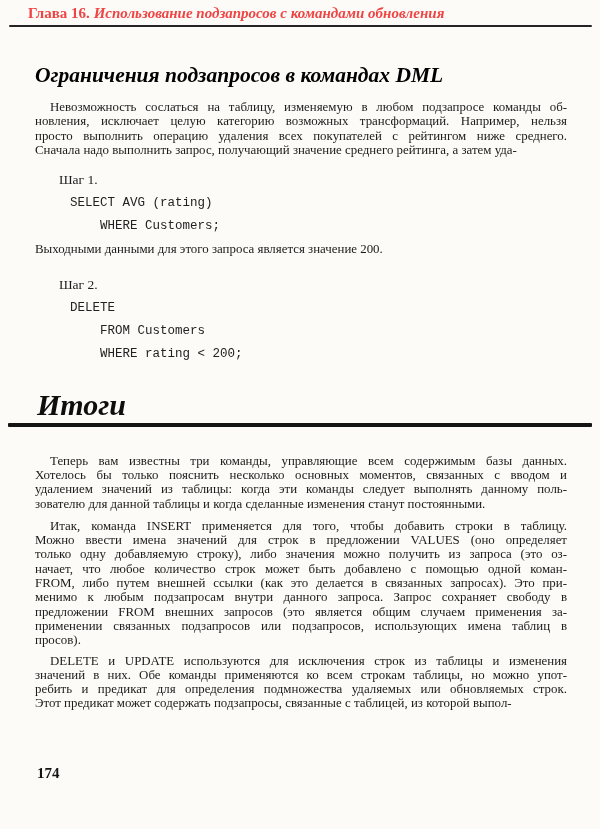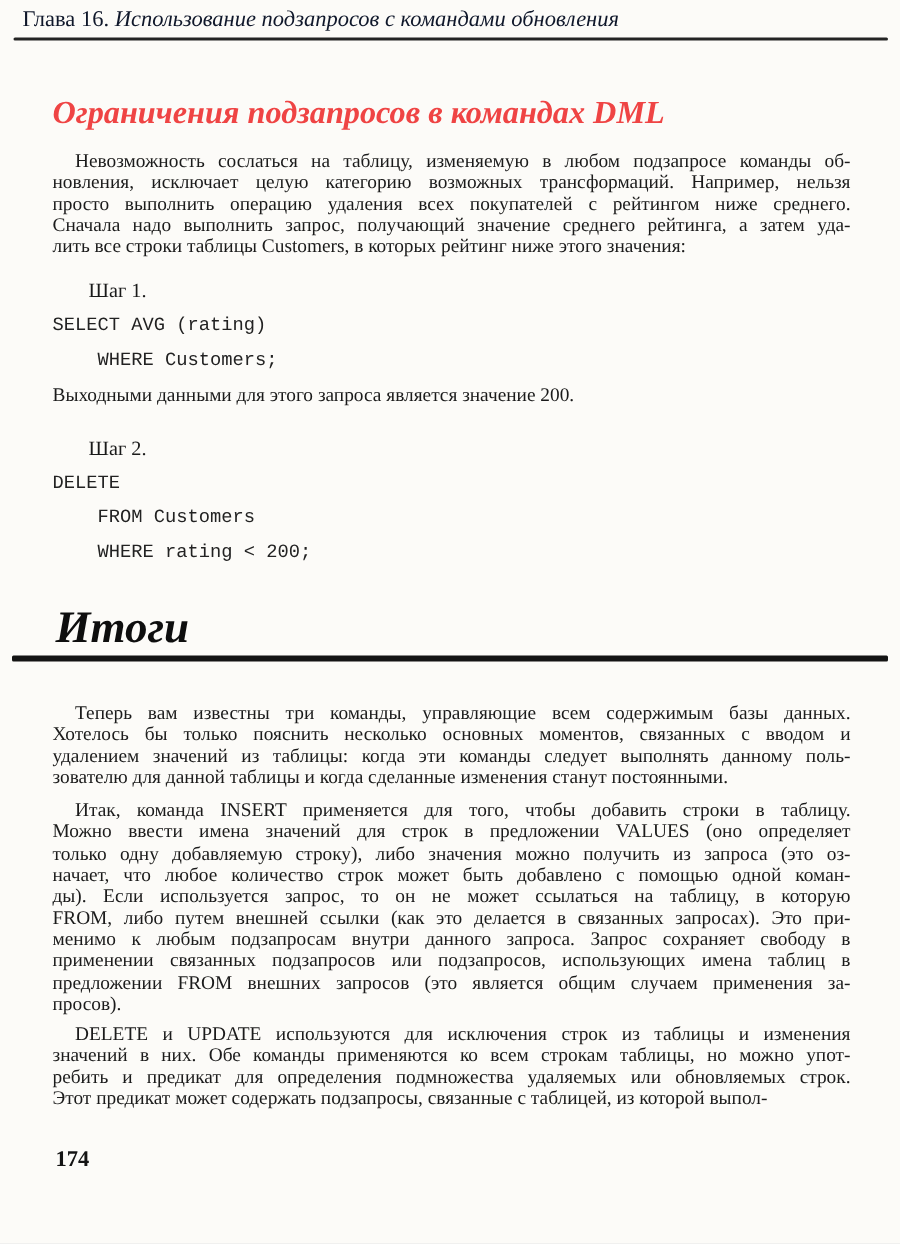--- a/index.html
+++ b/index.html
@@ -10,36 +10,36 @@
     margin:0 auto;
     background:#fcfbf8;
     color:#1a1a1a;
     font-family:"Liberation Serif", "DejaVu Serif", serif;
     overflow:hidden;
     box-sizing:border-box;
   }
 
   
   .running-head {
-    position:absolute; left:15px; top:5px; right:10px;
-    font-size:15px; font-weight:normal; color:#0f172a;
+    position:absolute; left:28px; top:5px; right:10px;
+    font-size:15px; font-weight:bold; color:#ef4444;
     white-space:nowrap;
   }
   .running-head .chapter-title { font-style:italic; }
   .head-rule {
     position:absolute; left:9px; right:8px; top:25px;
     height:2px; background:#242424; border-radius:1px;
   }
 
   
   .content { position:absolute; left:35px; top:62px; width:532px; }
 
   .section-title {
     font-size:21.5px; line-height:26px;
-    font-weight:bold; font-style:italic; color:#ef4444;
+    font-weight:bold; font-style:italic; color:#000000;
     margin:0;
   }
 
   .para { margin:0; }
   .para .line {
     font-size:12.9px; line-height:14.3px;
     text-align:justify; text-align-last:justify;
     color:#1b1b1b;
   }
   .para .line:first-child { text-indent:15px; }
@@ -49,21 +49,21 @@
 
   .step-label {
     margin-top:16px; padding-left:24px;
     font-size:13.5px; line-height:14px;
   }
   .step-label.second { margin-top:22px; }
 
   .code-block .code-line {
     font-family:"Liberation Mono", "DejaVu Sans Mono", monospace;
     font-size:12.5px; line-height:13px;
-    white-space:pre; color:#222;
+    white-space:pre; color:#222;margin-left:35px;
   }
   .code-block .code-line { margin-top:10px; }
 
   .result-line {
     margin-top:9px;
     font-size:12.9px; line-height:14px;
   }
 
   .summary-title {
     margin:26px 0 0 2px;
@@ -97,21 +97,20 @@
 
   <div class="content">
 
     <h2 class="section-title">Ограничения подзапросов в командах DML</h2>
 
     <div class="para intro-para">
         <div class="line">Невозможность сослаться на таблицу, изменяемую в любом подзапросе команды об-</div>
         <div class="line">новления, исключает целую категорию возможных трансформаций. Например, нельзя</div>
         <div class="line">просто выполнить операцию удаления всех покупателей с рейтингом ниже среднего.</div>
         <div class="line">Сначала надо выполнить запрос, получающий значение среднего рейтинга, а затем уда-</div>
-        <div class="line">лить все строки таблицы Customers, в которых рейтинг ниже этого значения:</div>
       </div>
 
     <div class="step-label">Шаг 1.</div>
 
     <div class="code-block">
         <div class="code-line">SELECT AVG (rating)</div>
         <div class="code-line">    WHERE Customers;</div>
       </div>
 
     <div class="result-line">Выходными данными для этого запроса является значение 200.</div>
@@ -132,25 +131,24 @@
         <div class="line">Хотелось бы только пояснить несколько основных моментов, связанных с вводом и</div>
         <div class="line">удалением значений из таблицы: когда эти команды следует выполнять данному поль-</div>
         <div class="line">зователю для данной таблицы и когда сделанные изменения станут постоянными.</div>
       </div>
 
     <div class="para summary-para-2">
         <div class="line">Итак, команда INSERT применяется для того, чтобы добавить строки в таблицу.</div>
         <div class="line">Можно ввести имена значений для строк в предложении VALUES (оно определяет</div>
         <div class="line">только одну добавляемую строку), либо значения можно получить из запроса (это оз-</div>
         <div class="line">начает, что любое количество строк может быть добавлено с помощью одной коман-</div>
-        <div class="line">ды). Если используется запрос, то он не может ссылаться на таблицу, в которую</div>
         <div class="line">FROM, либо путем внешней ссылки (как это делается в связанных запросах). Это при-</div>
         <div class="line">менимо к любым подзапросам внутри данного запроса. Запрос сохраняет свободу в</div>
+        <div class="line">предложении FROM внешних запросов (это является общим случаем применения за-</div>
         <div class="line">применении связанных подзапросов или подзапросов, использующих имена таблиц в</div>
-        <div class="line">предложении FROM внешних запросов (это является общим случаем применения за-</div>
         <div class="line">просов).</div>
       </div>
 
     <div class="para summary-para-3">
         <div class="line">DELETE и UPDATE используются для исключения строк из таблицы и изменения</div>
         <div class="line">значений в них. Обе команды применяются ко всем строкам таблицы, но можно упот-</div>
         <div class="line">ребить и предикат для определения подмножества удаляемых или обновляемых строк.</div>
         <div class="line">Этот предикат может содержать подзапросы, связанные с таблицей, из которой выпол-</div>
       </div>
 

